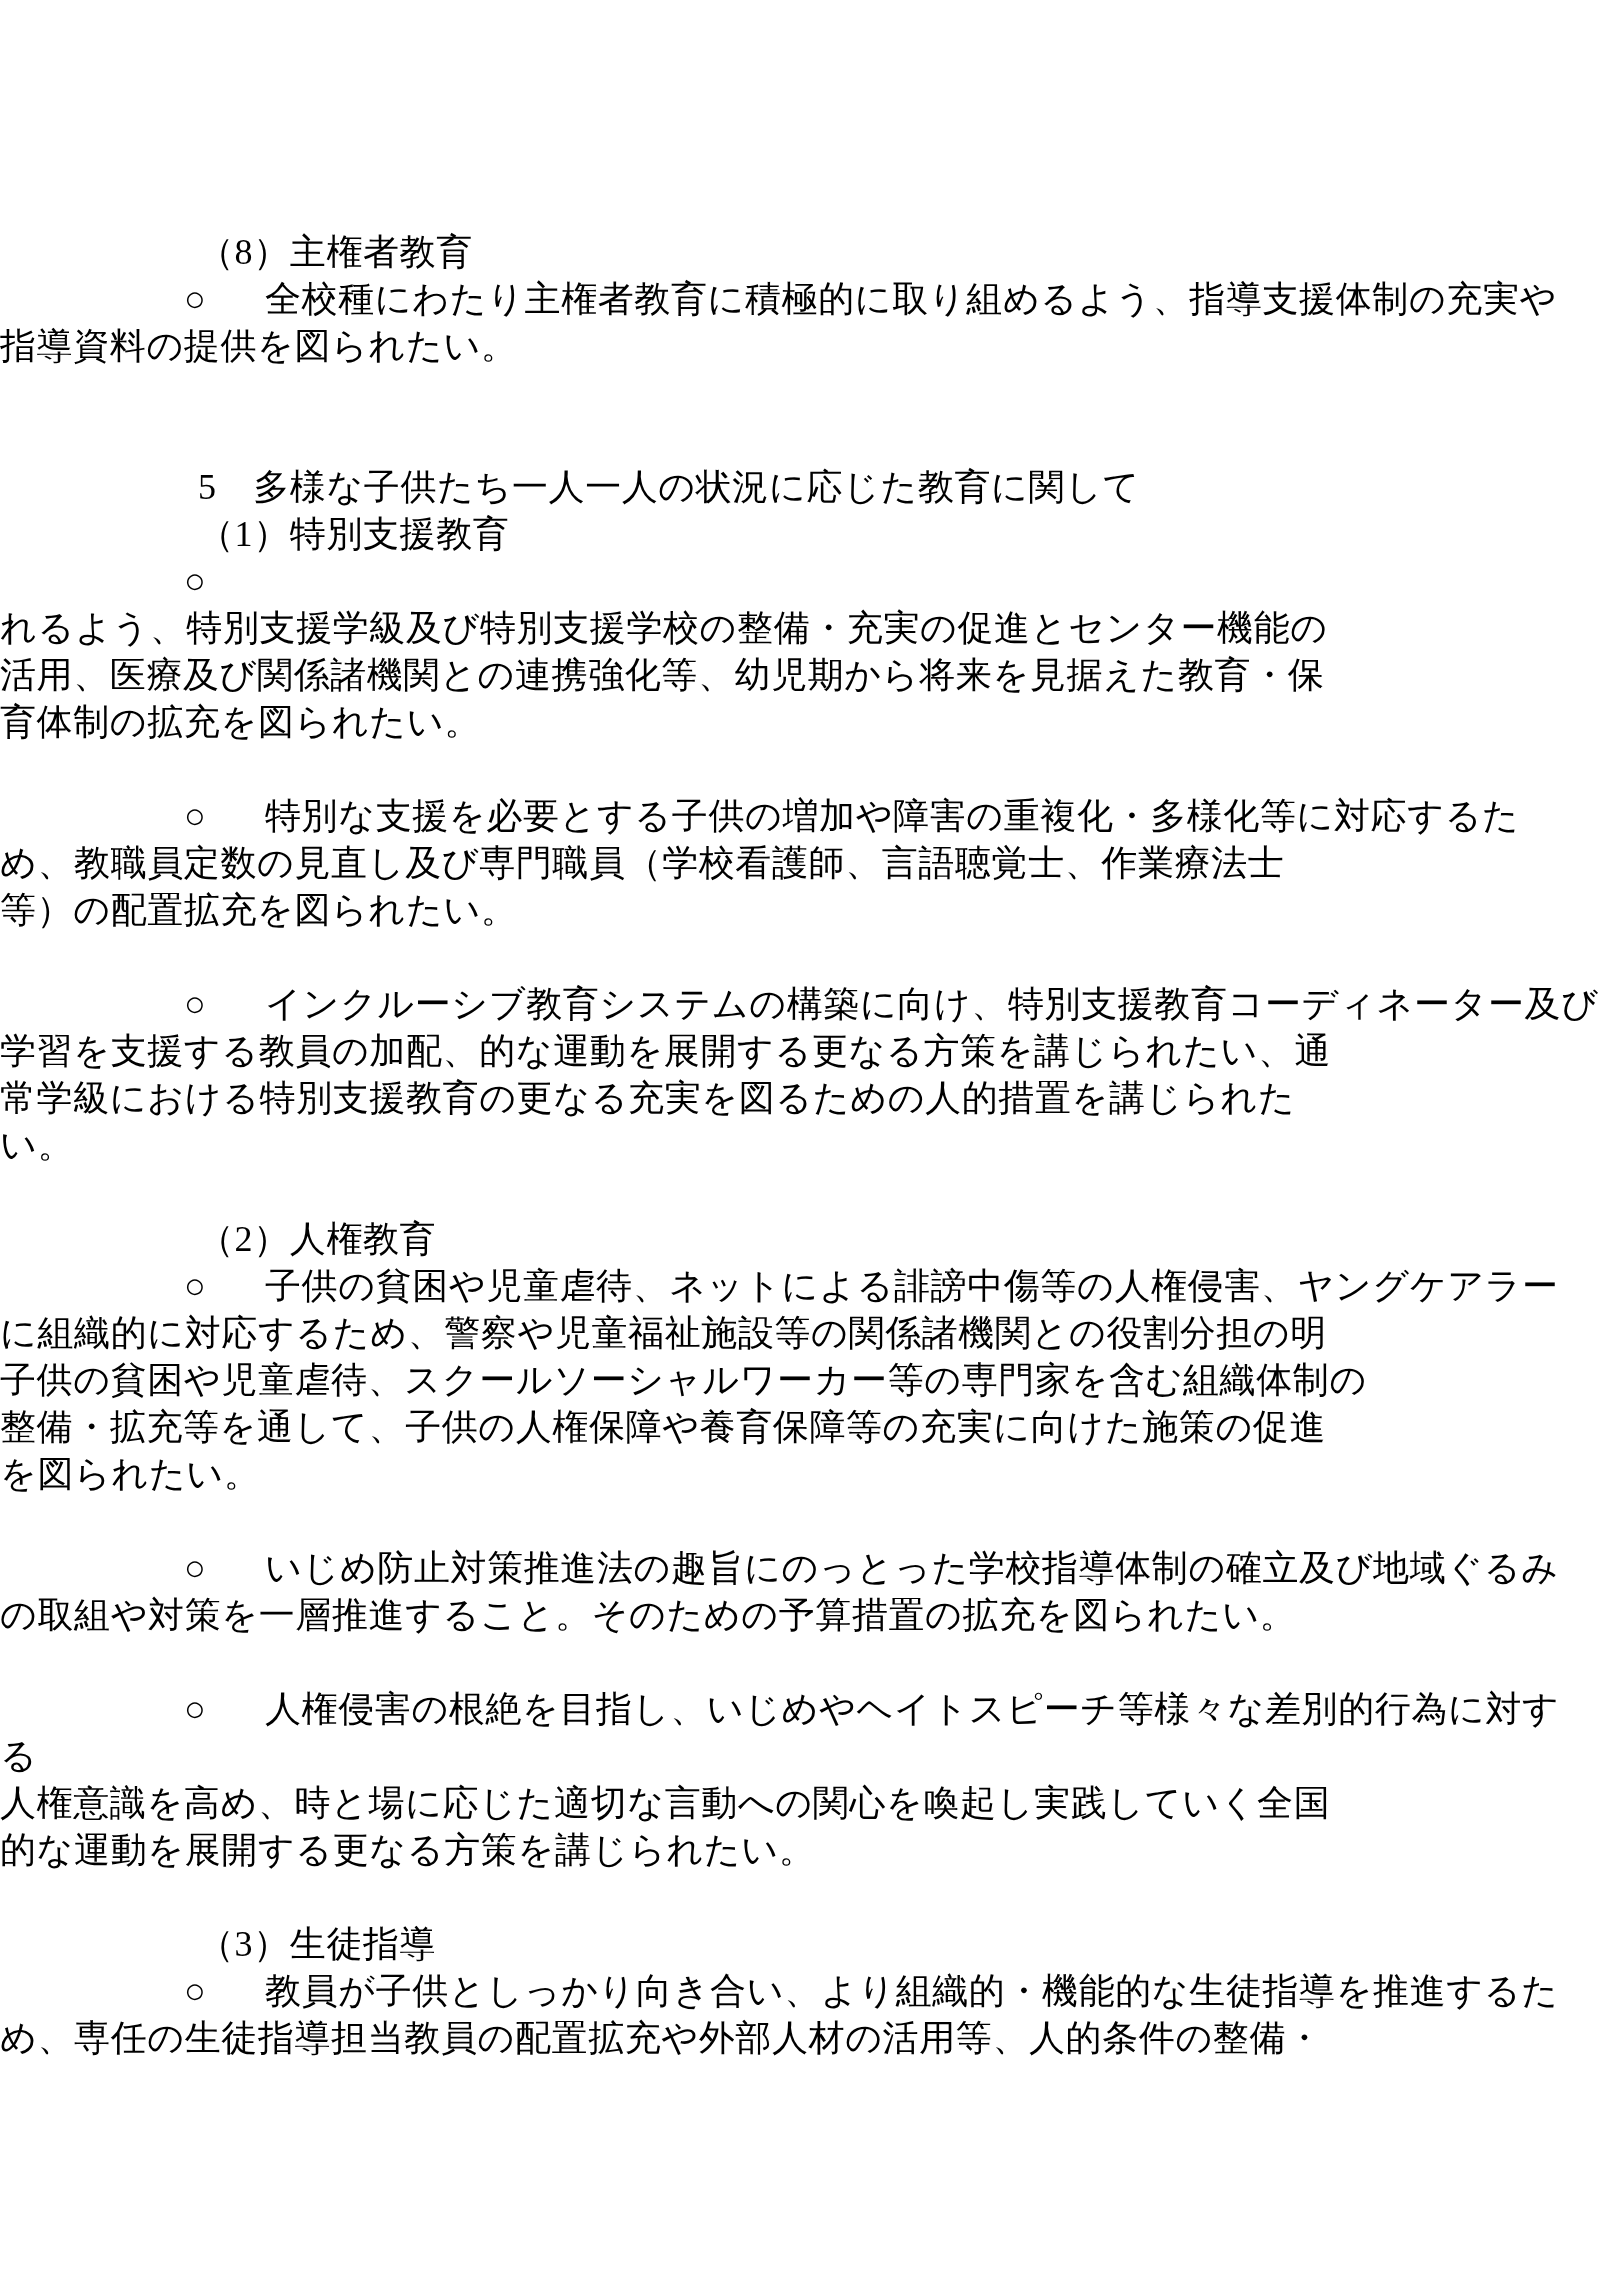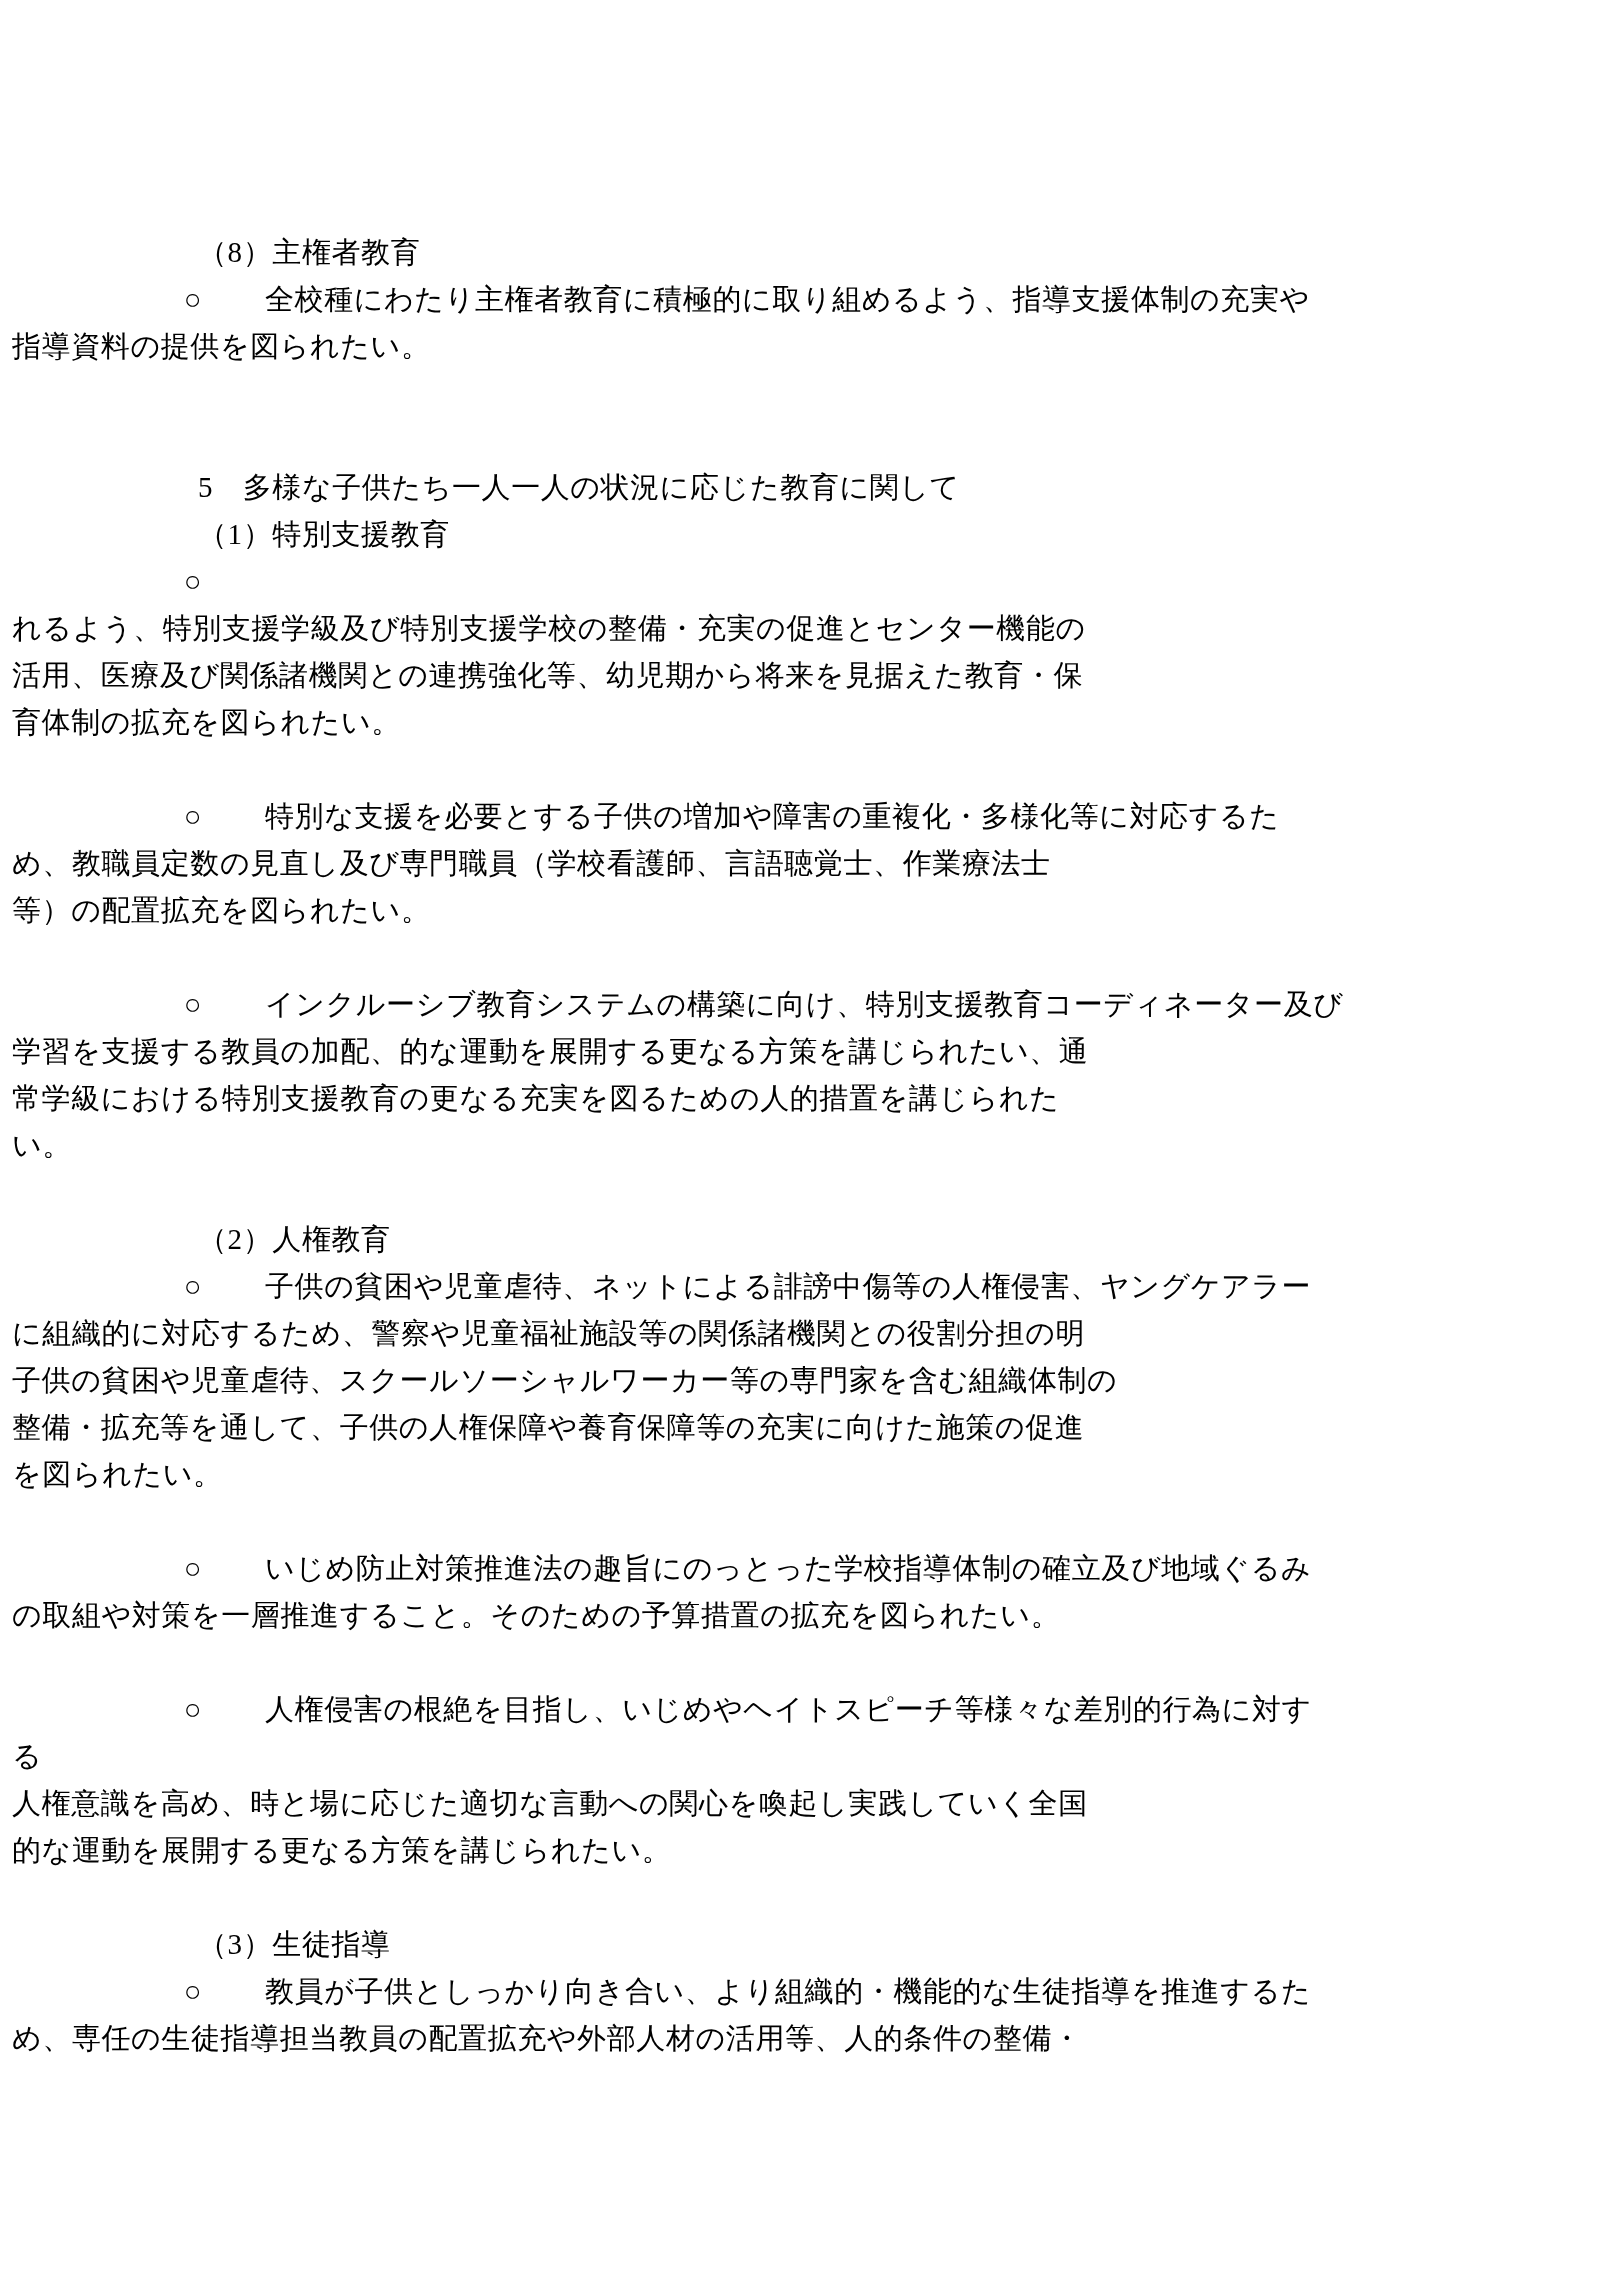--- a/index.html
+++ b/index.html
@@ -18,30 +18,29 @@
   }
   .content {
     position: absolute;
     top: 229px;
     left: 0;
     width: 1622px;
   }
   .line {
     height: 47px;
     line-height: 47px;
-    font-size: 29px;
+    font-size: 36px;
     white-space: pre;
     letter-spacing: 0.6px;
   }
   .line.heading,
   .line.num-heading {
     padding-left: 198px;
   }
   .line.cont {
-    margin-left: 12px;
   }
   .line.bullet {
     padding-left: 184px;
     display: flex;
   }
   .line.bullet .marker {
     display: inline-block;
     width: 81px;
     flex: 0 0 81px;
   }

